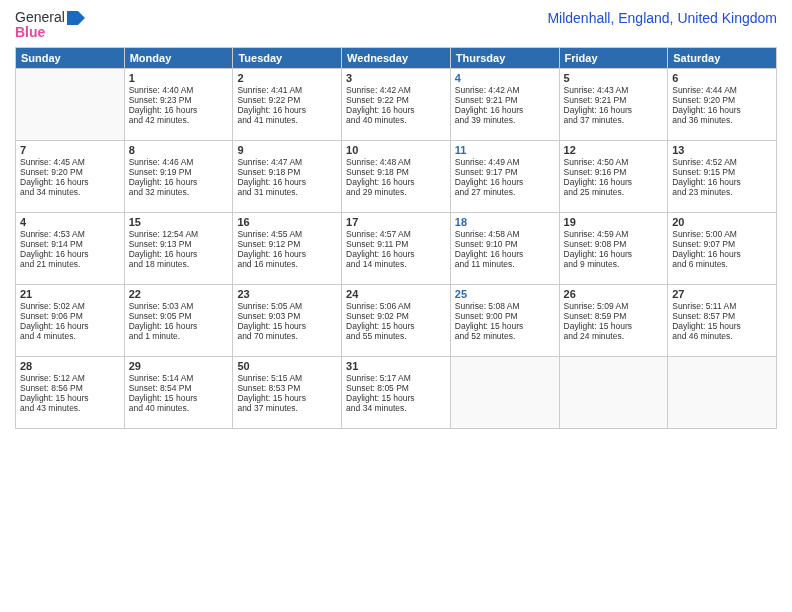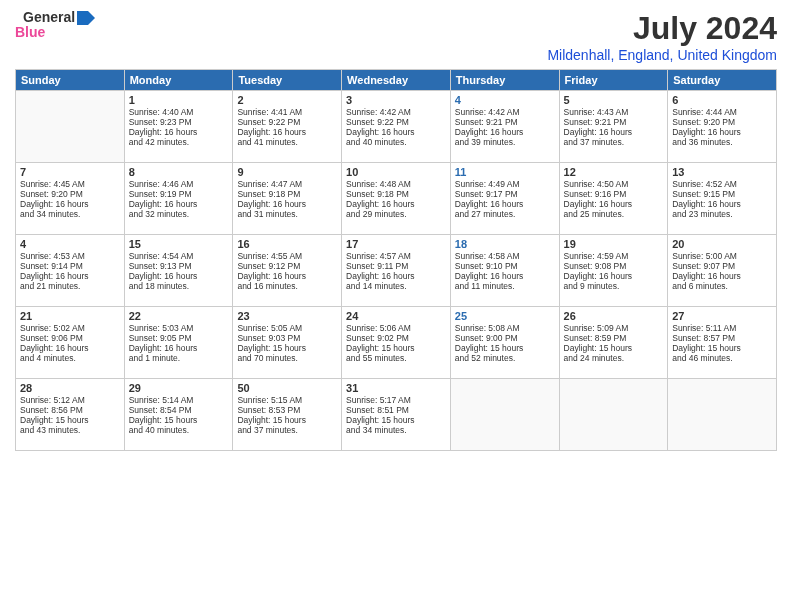--- a/index.html
+++ b/index.html
@@ -20,23 +20,22 @@
       justify-content: space-between;
       align-items: flex-start;
       margin-bottom: 6px;
     }
     .logo {
       display: flex;
       align-items: center;
     }
     .logo-text-general {
       font-size: 14px;
-      font-weight: bold;
+      font-weight: normal;
       color: #333;
-      margin-left: 8px;
     }
     .logo-text-blue {
       font-size: 14px;
       font-weight: bold;
       color: #ec4899;
     }
     .title-block {
       text-align: right;
     }
     .main-title {
@@ -95,21 +94,20 @@
         <div style="display:flex;align-items:center;">
           <span class="logo-text-general">General</span>
           <svg width="18" height="14" viewBox="0 0 18 14" style="margin-left:2px;">
             <polygon points="0,0 11,0 18,7 11,14 0,14" fill="#1a6bbf"></polygon>
           </svg>
         </div>
         <span class="logo-text-blue">Blue</span>
       </div>
     </div>
     <div class="title-block">
-      <div class="main-title">July 2024</div>
       <div class="subtitle">Mildenhall, England, United Kingdom</div>
     </div>
   </div>
 
   <table class="calendar">
     <thead>
       <tr>
       <th>Sunday</th>
           <th>Monday</th>
           <th>Tuesday</th>
@@ -219,21 +217,21 @@
         <tr>
           <td>
             <span class="day-num">4</span>
             <div>Sunrise: 4:53 AM</div>
             <div>Sunset: 9:14 PM</div>
             <div>Daylight: 16 hours</div>
             <div>and 21 minutes.</div>
           </td>
           <td>
             <span class="day-num">15</span>
-            <div>Sunrise: 4:54 AM</div>
+            <div>Sunrise: 12:54 AM</div>
             <div>Sunset: 9:13 PM</div>
             <div>Daylight: 16 hours</div>
             <div>and 18 minutes.</div>
           </td>
           <td>
             <span class="day-num">16</span>
             <div>Sunrise: 4:55 AM</div>
             <div>Sunset: 9:12 PM</div>
             <div>Daylight: 16 hours</div>
             <div>and 16 minutes.</div>
@@ -336,21 +334,21 @@
           <td>
             <span class="day-num">50</span>
             <div>Sunrise: 5:15 AM</div>
             <div>Sunset: 8:53 PM</div>
             <div>Daylight: 15 hours</div>
             <div>and 37 minutes.</div>
           </td>
           <td>
             <span class="day-num">31</span>
             <div>Sunrise: 5:17 AM</div>
-            <div>Sunset: 8:51 PM</div>
+            <div>Sunset: 8:05 PM</div>
             <div>Daylight: 15 hours</div>
             <div>and 34 minutes.</div>
           </td>
           <td class="empty-cell"></td>
           <td class="empty-cell"></td>
           <td class="empty-cell"></td>
         </tr>
       </tbody>
   </table>
 </div>

